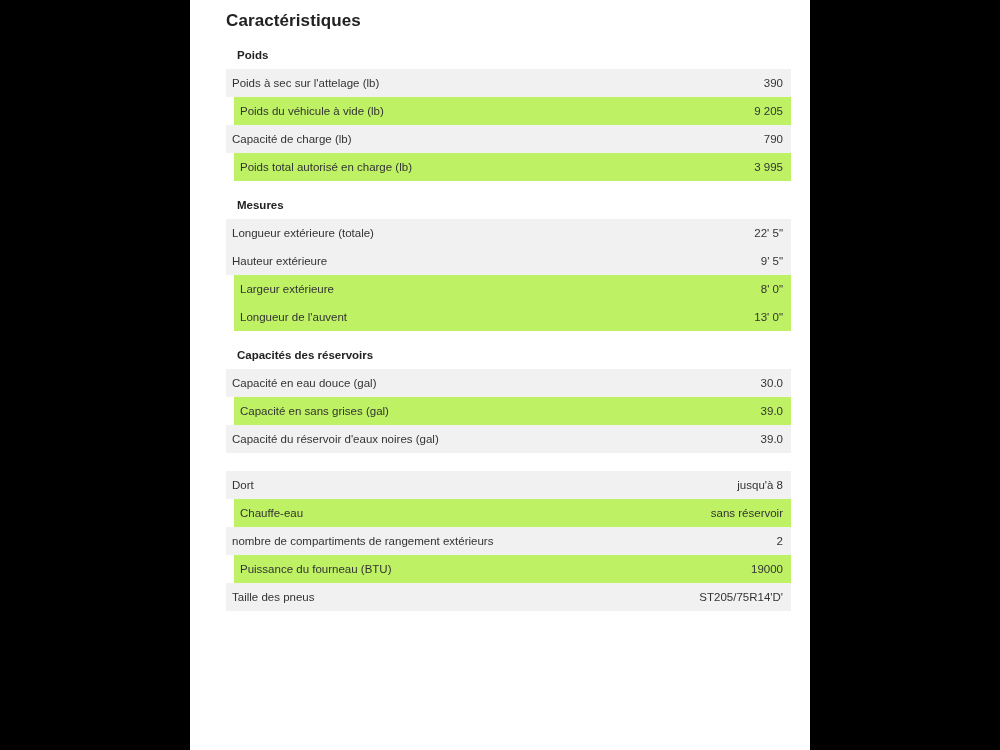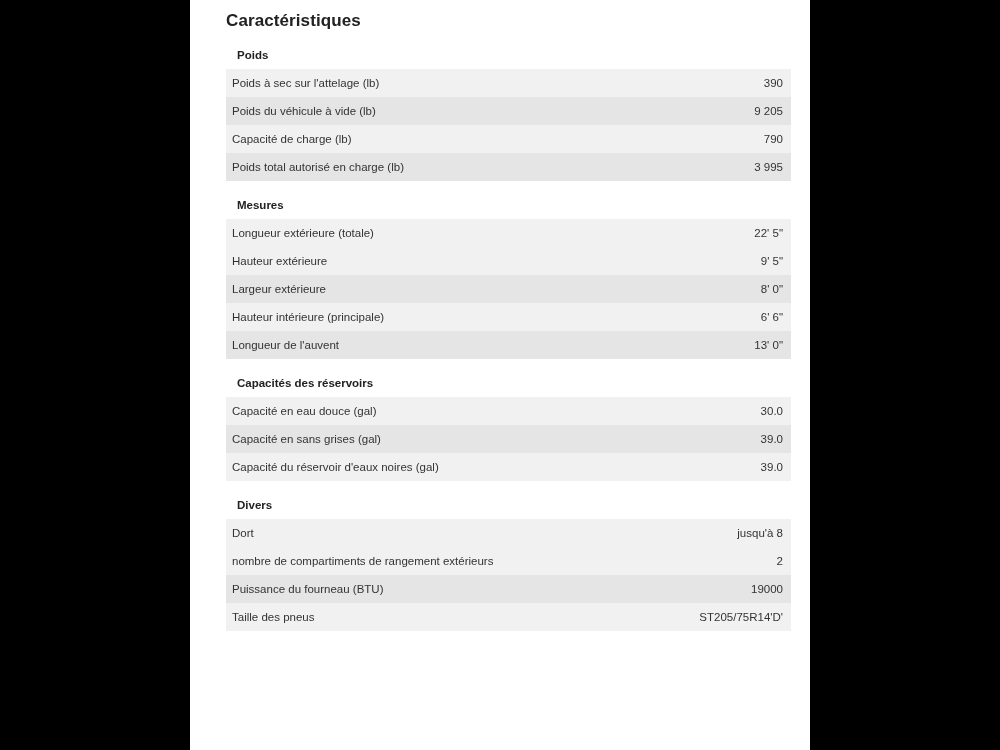--- a/index.html
+++ b/index.html
@@ -58,21 +58,22 @@
     height: 28px;
     padding: 0 8px 0 6px;
     box-sizing: border-box;
     font-size: 11.5px;
     color: #333333;
   }
   .row.odd {
     background: #f1f1f1;
   }
   .row.even {
-    background: #e5e5e5;
+    background: #bef264;
+    margin-left: 8px;
   }
   .row-label {
     color: #333333;
     white-space: nowrap;
     overflow: hidden;
     text-overflow: ellipsis;
   }
   .row-value {
     color: #333333;
     text-align: left;
@@ -116,24 +117,20 @@
               <div class="row-value">22' 5"</div>
             </div>
             <div class="row odd">
               <div class="row-label">Hauteur extérieure</div>
               <div class="row-value">9' 5"</div>
             </div>
             <div class="row even">
               <div class="row-label">Largeur extérieure</div>
               <div class="row-value">8' 0"</div>
             </div>
-            <div class="row odd">
-              <div class="row-label">Hauteur intérieure (principale)</div>
-              <div class="row-value">6' 6"</div>
-            </div>
             <div class="row even">
               <div class="row-label">Longueur de l'auvent</div>
               <div class="row-value">13' 0"</div>
             </div>
           </div>
         </div>
         <div class="group">
           <div class="group-title">Capacités des réservoirs</div>
           <div class="rows">
             <div class="row odd">
@@ -144,25 +141,28 @@
               <div class="row-label">Capacité en sans grises (gal)</div>
               <div class="row-value">39.0</div>
             </div>
             <div class="row odd">
               <div class="row-label">Capacité du réservoir d'eaux noires (gal)</div>
               <div class="row-value">39.0</div>
             </div>
           </div>
         </div>
         <div class="group">
-          <div class="group-title">Divers</div>
           <div class="rows">
             <div class="row odd">
               <div class="row-label">Dort</div>
               <div class="row-value">jusqu'à 8</div>
+            </div>
+            <div class="row even">
+              <div class="row-label">Chauffe-eau</div>
+              <div class="row-value">sans réservoir</div>
             </div>
             <div class="row odd">
               <div class="row-label">nombre de compartiments de rangement extérieurs</div>
               <div class="row-value">2</div>
             </div>
             <div class="row even">
               <div class="row-label">Puissance du fourneau (BTU)</div>
               <div class="row-value">19000</div>
             </div>
             <div class="row odd">

